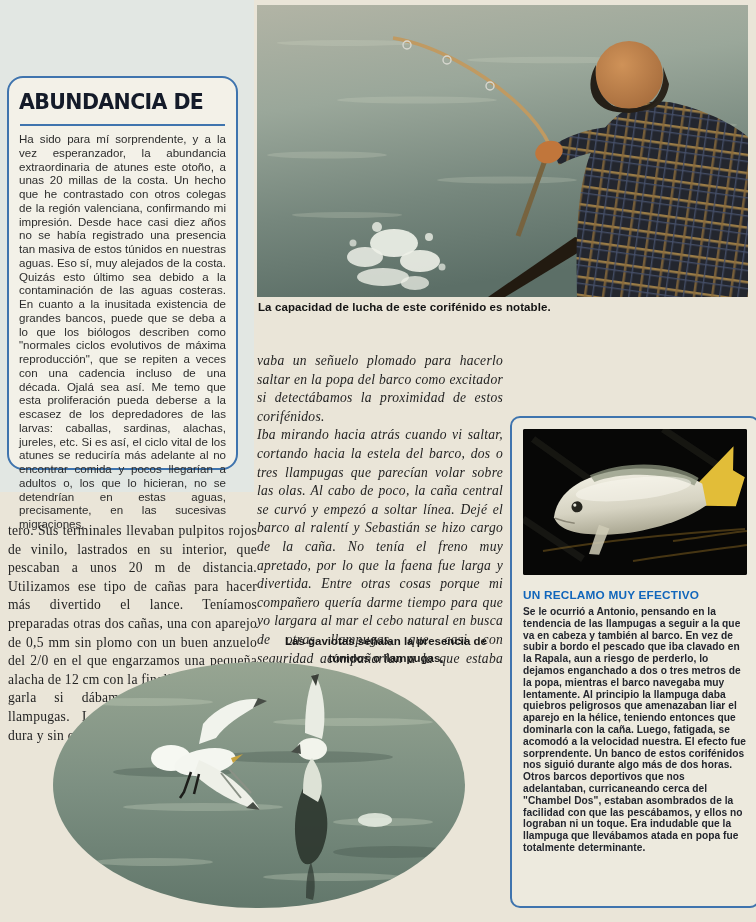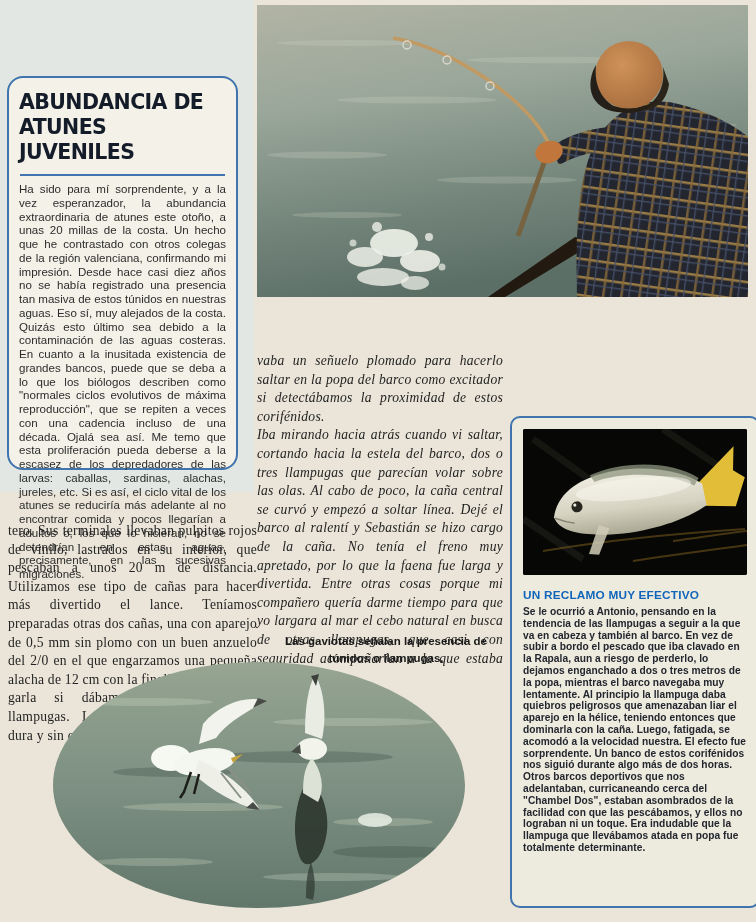--- a/index.html
+++ b/index.html
@@ -106,24 +106,24 @@
         <path d="M320,292 C318,210 322,150 352,118 C372,98 398,92 425,100 C455,108 480,122 491,132 L491,292 Z" fill="url(#plaid)"></path>
         <path d="M352,122 C330,124 306,132 294,143 L302,160 C318,151 340,145 360,143 Z" fill="url(#plaid)"></path>
         <circle cx="372" cy="70" r="34" fill="url(#skin)"></circle>
         <path d="M339,60 C336,88 352,103 372,107 C354,109 342,103 336,92 C331,81 334,68 339,60 Z" fill="#241f18"></path>
         <path d="M406,62 C409,86 396,101 380,106 C398,107 410,96 412,79 Z" fill="#2a241b"></path>
         <path d="M342,94 Q372,113 402,94 Q390,107 372,108 Q354,107 342,94 Z" fill="#261f16"></path>
         <ellipse cx="292" cy="147" rx="14" ry="11" fill="#c1763b" transform="rotate(-18 292 147)"></ellipse>
       </g>
     </svg>
   </div>
+  <div id="main-photo-caption" class="abs">La capacidad de lucha de este corifénido es notable.</div>
 
   <div id="title-box" class="abs">
     <div class="ttl">ABUNDANCIA DE</div>
-    <div class="ttl">ATUNES JUVENILES</div>
     <div id="title-sep"></div>
     <div class="bx-body">Ha sido para mí sorprendente, y a la vez esperanzador, la abundancia extraordinaria de atunes este otoño, a unas 20 millas de la costa. Un hecho que he contrastado con otros colegas de la región valenciana, confirmando mi impresión. Desde hace casi diez años no se había registrado una presencia tan masiva de estos túnidos en nuestras aguas. Eso sí, muy alejados de la costa. Quizás esto último sea debido a la contaminación de las aguas costeras. En cuanto a la inusitada existencia de grandes bancos, puede que se deba a lo que los biólogos describen como "normales ciclos evolutivos de máxima reproducción", que se repiten a veces con una cadencia incluso de una década. Ojalá sea así. Me temo que esta proliferación pueda deberse a la escasez de los depredadores de las larvas: caballas, sardinas, alachas, jureles, etc. Si es así, el ciclo vital de los atunes se reduciría más adelante al no encontrar comida y pocos llegarían a adultos o, los que lo hicieran, no se detendrían en estas aguas, precisamente, en las sucesivas migraciones.</div>
   </div>
 
   <div id="left-col" class="abs serifcol">
     <div>tero. Sus terminales llevaban pulpitos rojos de vinilo, lastrados en su interior, que pescaban a unos 20 m de distancia. Utilizamos ese tipo de cañas para hacer más divertido el lance. Teníamos preparadas otras dos cañas, una con aparejo de 0,5 mm sin plomo con un buen anzuelo del 2/0 en el que engarzamos una pequeña alacha de 12 cm con la finalidad de lar-</div>
     <div class="narrow">garla si dábamos con llampugas. La otra, más dura y sin carrete, lle-</div>
   </div>
 
   <div id="mid-col" class="abs serifcol">

